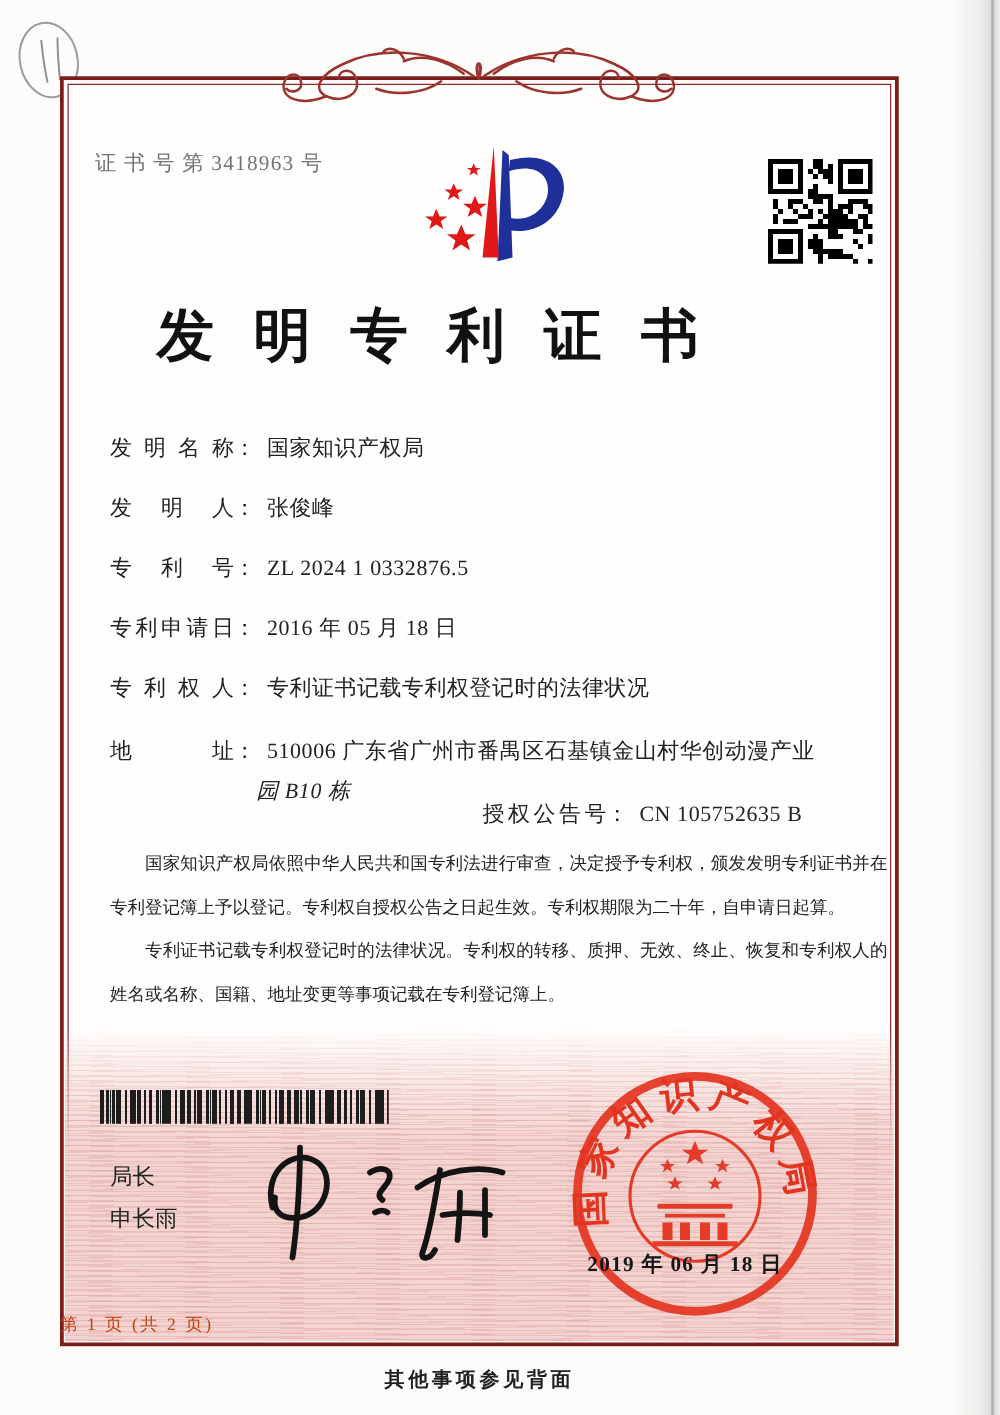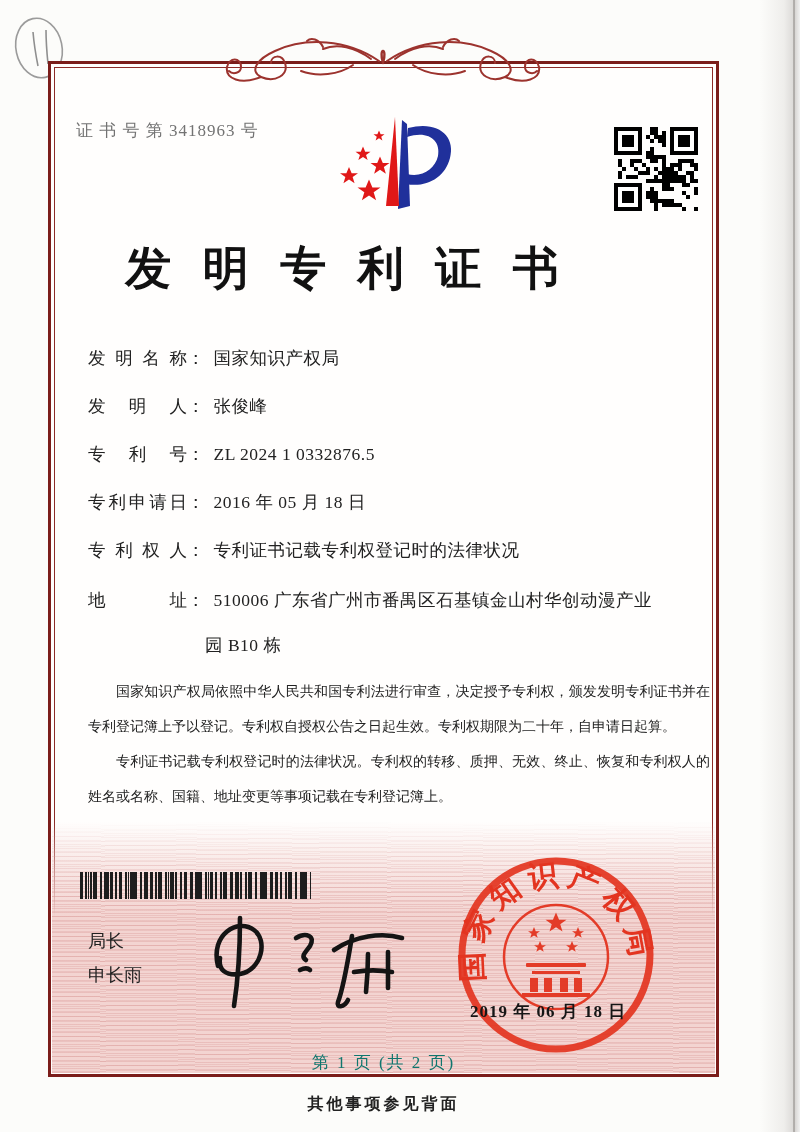--- a/index.html
+++ b/index.html
@@ -27,34 +27,34 @@
     -webkit-mask-image:linear-gradient(180deg,transparent 0,#000 70px);
     mask-image:linear-gradient(180deg,transparent 0,#000 70px);}
   .cert-no{left:76px;top:119px;font-size:17px;letter-spacing:1px;color:#737373;}
   .logo{left:336px;top:114px;width:122px;height:102px;}
   .qr{left:614px;top:127px;width:84px;height:84px;}
   .doc-title{left:48px;top:238px;width:598px;text-align:center;font-size:46px;font-weight:700;letter-spacing:10px;color:#111;}
   .field-row{left:88px;width:620px;font-size:17.5px;color:#222;white-space:nowrap;}
   .f-label{display:inline-block;width:99px;text-align:justify;text-align-last:justify;}
   .f-colon{margin-right:9px;}
   .f-value{letter-spacing:.5px;}
-  .addr-line2{margin-left:108px;padding-left:9px;margin-top:21px;}
+  .addr-line2{margin-left:108px;padding-left:9px;margin-top:8px;font-style:italic;}
   .grant-no-group{position:absolute;left:298px;top:0;}
   .para{left:88px;width:622px;font-size:14px;line-height:35px;text-align:justify;text-indent:2em;color:#222;}
   .barcode{left:80px;top:872px;width:231px;height:27px;
     background:
       repeating-linear-gradient(90deg,#1d1d1d 0 2px,transparent 2px 5px),
       repeating-linear-gradient(90deg,#1d1d1d 0 1px,transparent 1px 8px),
       repeating-linear-gradient(90deg,#1d1d1d 0 3px,transparent 3px 13px);}
   .director-title{left:88px;top:929px;font-size:18px;color:#222;}
   .director-name{left:88px;top:963px;font-size:18px;color:#222;}
   .signature{left:196px;top:908px;width:215px;height:105px;}
   .seal{left:452px;top:851px;width:208px;height:208px;}
   .seal-date{left:458px;top:1000px;width:180px;font-size:17px;font-weight:600;color:#161616;letter-spacing:1px;text-align:center;}
-  .page-indicator{left:48px;top:1051px;width:671px;text-align:center;font-size:17px;color:#0f766e;letter-spacing:2px;}
+  .page-indicator{left:48px;top:1051px;width:671px;text-align:left;font-size:14px;color:#c2410c;letter-spacing:2px;}
   .back-note{left:48px;top:1094px;width:671px;text-align:center;font-size:16px;font-weight:600;letter-spacing:3px;color:#222;}
   .annot{left:6px;top:6px;width:64px;height:82px;}
   .ornament{left:48px;top:34px;width:671px;height:54px;}
 </style>
 </head>
 <body>
 
 <svg class="abs annot" viewBox="0 0 64 82">
   <ellipse cx="33" cy="42" rx="23" ry="30" fill="none" stroke="#9b9b9b" stroke-width="1.6" transform="rotate(-12 33 42)"></ellipse>
   <path d="M27 26 C 28 38, 30 50, 32 60" fill="none" stroke="#8f8f8f" stroke-width="1.6"></path>
@@ -250,20 +250,23 @@
   <span class="f-label">专利申请日</span><span class="f-colon">：</span><span class="f-value">2016 年 05 月 18 日</span>
 </div>
 <div class="abs field-row" style="top:538px">
   <span class="f-label">专利权人</span><span class="f-colon">：</span><span class="f-value">专利证书记载专利权登记时的法律状况</span>
 </div>
 <div class="abs field-row" style="top:588px">
   <span class="f-label">地址</span><span class="f-colon">：</span><span class="f-value">510006 广东省广州市番禺区石基镇金山村华创动漫产业</span>
   <div class="addr-line2 f-value">园 B10 栋</div>
 </div>
 <div class="abs field-row" style="top:639px">
+  <span class="grant-no-group">
+    <span class="f-label">授权公告号</span><span class="f-colon">：</span><span class="f-value">CN 105752635 B</span>
+  </span>
 </div>
 
 <div class="abs para" style="top:674px">国家知识产权局依照中华人民共和国专利法进行审查，决定授予专利权，颁发发明专利证书并在专利登记簿上予以登记。专利权自授权公告之日起生效。专利权期限为二十年，自申请日起算。</div>
 <div class="abs para" style="top:744px">专利证书记载专利权登记时的法律状况。专利权的转移、质押、无效、终止、恢复和专利权人的姓名或名称、国籍、地址变更等事项记载在专利登记簿上。</div>
 
 <div class="abs barcode"></div>
 
 <div class="abs director-title">局长</div>
 <div class="abs director-name">申长雨</div>
 

